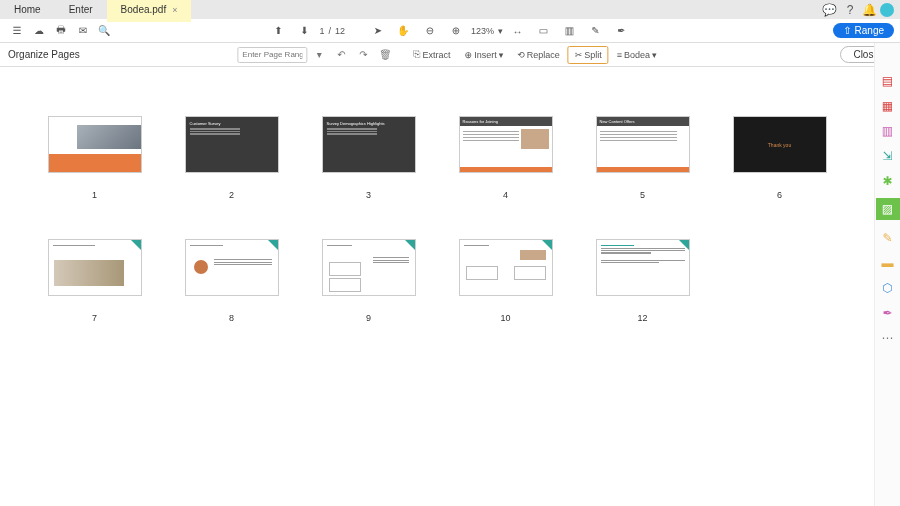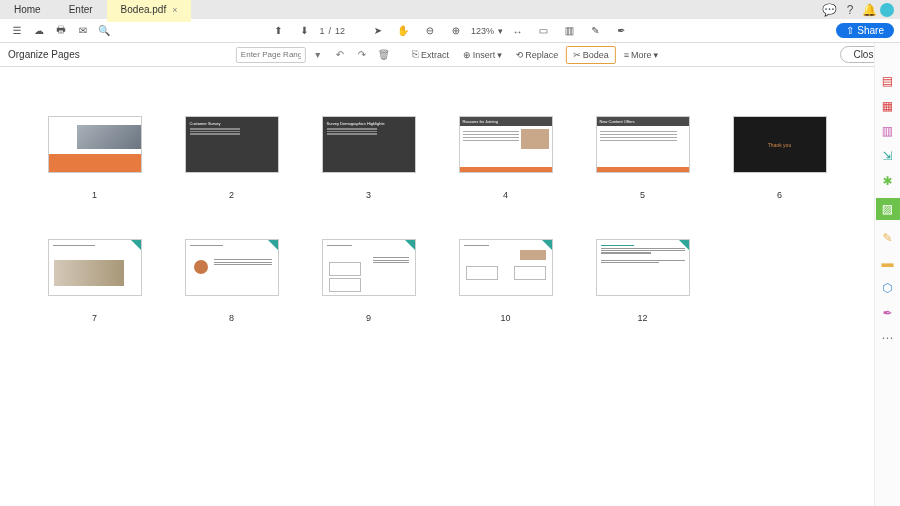--- a/index.html
+++ b/index.html
@@ -96,21 +96,21 @@
     <span class="pglbl">▾</span>
     <div class="ticon">↔</div>
     <div class="ticon">▭</div>
     <div class="ticon">▥</div>
     <div class="ticon">✎</div>
     <div class="ticon">✒</div>
   </div>
   <div class="tright">
     <div class="sharebtn">
       <span>⇧</span>
-      <span>Share</span>
+      <span>Range</span>
     </div>
   </div>
 </div>
 
 <div class="orgbar">
   <span class="title">Organize Pages</span>
   <div class="mid">
     <input class="rangein" placeholder="Enter Page Range" style="">
     <span class="smicon">▾</span>
     <span class="smicon">↶</span>
@@ -125,25 +125,25 @@
         <span>⊕</span>
         <span>Insert</span>
         <span>▾</span>
       </div>
     <div class="tbtn">
         <span>⟲</span>
         <span>Replace</span>
       </div>
     <div class="tbtn hl">
         <span>✂</span>
+        <span>Split</span>
+      </div>
+    <div class="tbtn">
+        <span>≡</span>
         <span>Bodea</span>
-      </div>
-    <div class="tbtn">
-        <span>≡</span>
-        <span>More</span>
         <span>▾</span>
       </div>
   </div>
   <div class="closebtn">Close</div>
 </div>
 
 <div class="canvas">
   <div class="pgwrap">
       <div class="thumb th1">
         <div class="car"></div>

